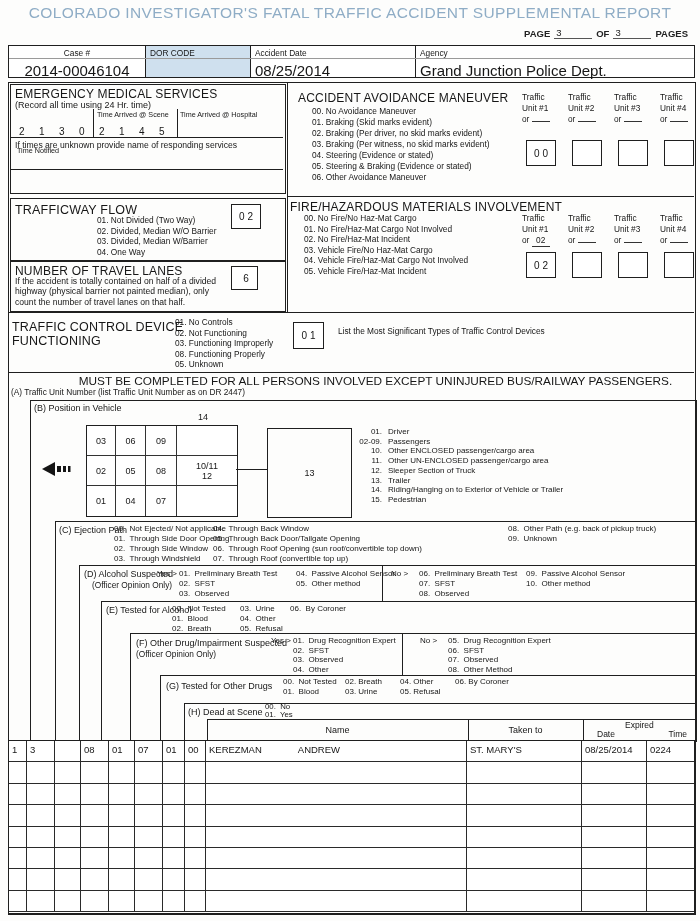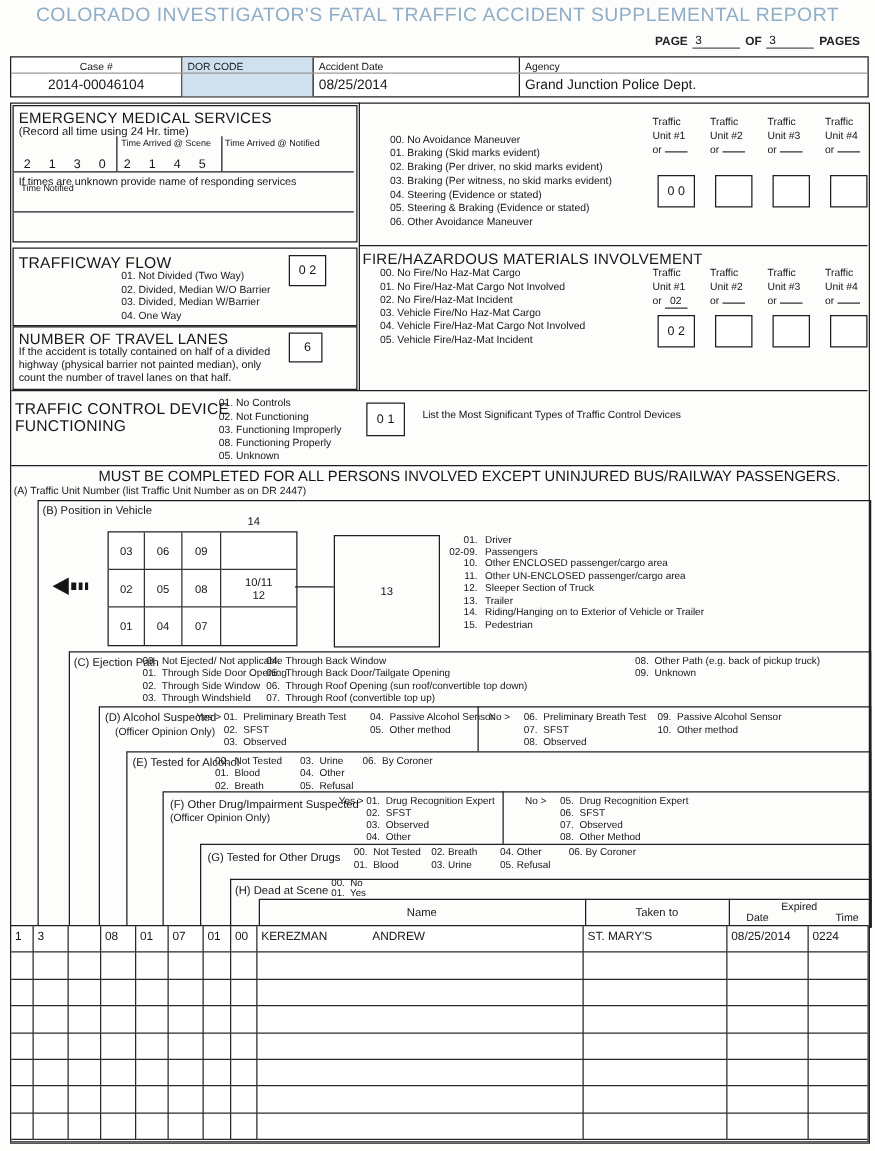--- a/index.html
+++ b/index.html
@@ -8,21 +8,21 @@
   .abs{position:absolute;}
   .box{position:absolute;border:1.3px solid #1f1f1f;background:transparent;}
   .report-title{position:absolute;top:4px;left:0;right:0;text-align:center;
         font-size:15.5px;letter-spacing:.4px;font-weight:400;}
   .pageinfo{position:absolute;top:27px;right:12px;font-size:9.5px;font-weight:700;color:#222;}
   .pgnum{display:inline-block;min-width:34px;border-bottom:1.2px solid #555;
         font-weight:400;font-size:9.5px;padding:0 2px;margin:0 4px;vertical-align:bottom;}
   .hdr-cell{height:100%;box-sizing:border-box;padding:2px 4px;border-right:1.3px solid #1f1f1f;}
   .hdr-cell:last-child{border-right:none;}
   .hdr-label{font-size:8.3px;}
-  .hdr-value{font-size:11px;margin-top:4px;}
+  .hdr-value{font-size:15px;margin-top:4px;}
   .sec-title{font-size:12px;letter-spacing:.2px;}
   .sec-title-lg{font-size:12.5px;letter-spacing:.2px;}
   .opt{font-size:8.3px;line-height:10.6px;white-space:pre;}
   .opt8{font-size:8px;line-height:9.9px;white-space:pre;}
   .codebox{position:absolute;border:1.4px solid #1f1f1f;display:flex;align-items:center;
         justify-content:center;font-size:10px;letter-spacing:3px;padding-left:3px;background:#fff;}
   .unit-head{position:absolute;width:46px;font-size:8.3px;line-height:11px;}
   .writeline{display:inline-block;min-width:16px;border-bottom:1px solid #333;
         text-align:center;font-size:8.3px;padding:0 1px;}
   .vline{position:absolute;border-left:1.2px solid #1f1f1f;width:0;}
@@ -81,21 +81,21 @@
   </div>
   <div class="thinline" style="left:9px;top:58px;width:685px;border-top-color:#9a9a9a;"></div>
 
   <div class="box" style="left:8px;top:82px;width:686px;height:831px;border-width:1.6px;"></div>
 
   <div class="box" style="left:10px;top:84px;width:274px;height:108px;">
     <div class="abs sec-title" style="left:4px;top:2px;">EMERGENCY MEDICAL SERVICES</div>
     <div class="abs" style="left:4px;top:15px;font-size:9px;">(Record all time using 24 Hr. time)</div>
     <div class="abs ems-colhead" style="left:6px;top:25px;margin-top:36px;">Time Notified</div>
     <div class="abs ems-colhead" style="left:86px;top:25px;">Time Arrived @ Scene</div>
-    <div class="abs ems-colhead" style="left:169px;top:25px;">Time Arrived @ Notified</div>
+    <div class="abs ems-colhead" style="left:169px;top:25px;">Time Arrived @ Hospital</div>
     <div class="abs" style="left:8px;top:36px;">
       <span class="digit">2</span><span class="digit">1</span><span class="digit">3</span><span class="digit">0</span>
     </div>
     <div class="abs" style="left:88px;top:36px;">
       <span class="digit">2</span><span class="digit">1</span><span class="digit">4</span><span class="digit">5</span>
     </div>
     <div class="vline" style="left:82px;top:24px;height:28px;border-left-width:1px;"></div>
     <div class="vline" style="left:166px;top:24px;height:28px;border-left-width:1px;"></div>
     <div class="hline" style="left:0;top:52px;width:272px;border-top-width:1px;"></div>
     <div class="abs" style="left:4px;top:55px;font-size:8.6px;">If times are unknown provide name of responding services</div>
@@ -115,20 +115,21 @@
 
   <div class="box" style="left:10px;top:261px;width:274px;height:49px;">
     <div class="abs sec-title" style="left:4px;top:2px;">NUMBER OF TRAVEL LANES</div>
     <div class="abs" style="left:4px;top:14px;width:208px;font-size:8.6px;line-height:10.3px;">If the accident is totally contained on half of a divided highway (physical barrier not painted median), only count the number of travel lanes on that half.</div>
     <div class="codebox" style="left:220px;top:4px;width:22px;height:22px;letter-spacing:0;">6</div>
   </div>
 
   <div class="vline" style="left:287px;top:82px;height:230px;"></div>
   <div class="hline" style="left:287px;top:196px;width:407px;"></div>
 
+  <div class="abs sec-title" style="left:298px;top:91px;">ACCIDENT AVOIDANCE MANEUVER</div>
   <div class="abs" style="left:312px;top:106px;">
     <div class="opt" style="line-height:11px;">00. No Avoidance Maneuver</div>
     <div class="opt" style="line-height:11px;">01. Braking (Skid marks evident)</div>
     <div class="opt" style="line-height:11px;">02. Braking (Per driver, no skid marks evident)</div>
     <div class="opt" style="line-height:11px;">03. Braking (Per witness, no skid marks evident)</div>
     <div class="opt" style="line-height:11px;">04. Steering (Evidence or stated)</div>
     <div class="opt" style="line-height:11px;">05. Steering &amp; Braking (Evidence or stated)</div>
     <div class="opt" style="line-height:11px;">06. Other Avoidance Maneuver</div>
   </div>
 

